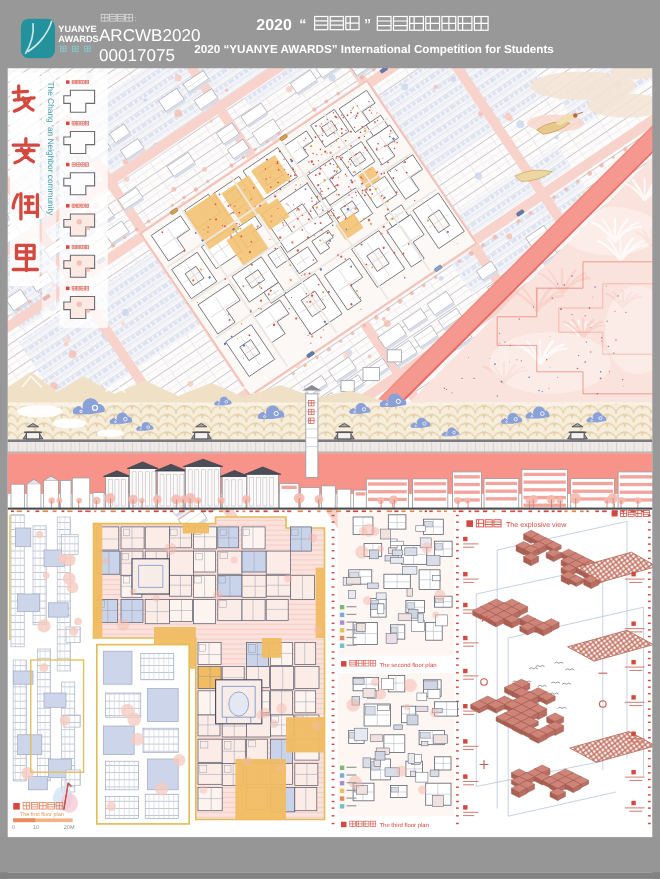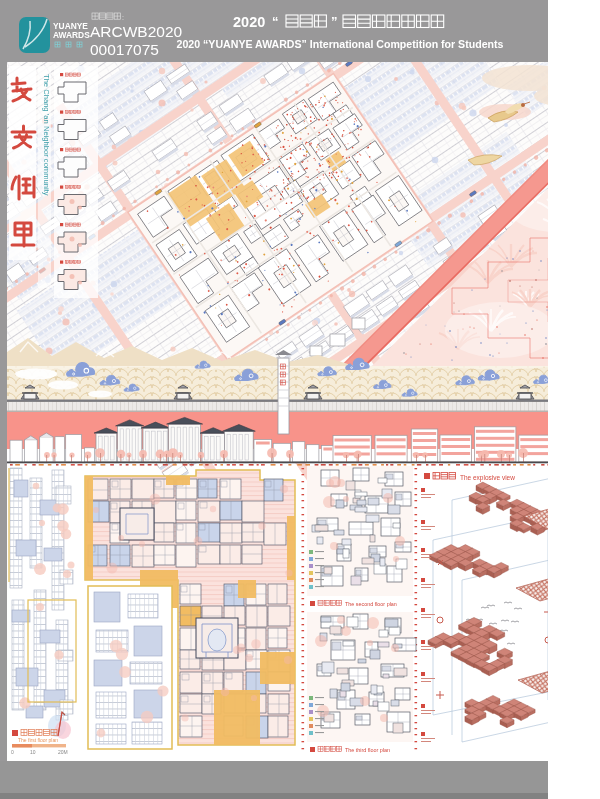--- a/index.html
+++ b/index.html
@@ -1,16 +1,16 @@
 <!DOCTYPE html>
 <html><head>
 <meta charset="utf-8">
 <style>
 html,body{margin:0;padding:0;background:#fff;font-family:"Liberation Sans",sans-serif;}
-#page{position:relative;width:548px;height:799px;overflow:hidden;background:#fff;}
+#page{position:relative;width:600px;height:799px;overflow:hidden;background:#fff;}
 svg{display:block;}
 text{font-family:"Liberation Sans",sans-serif;}
 </style>
 </head>
 <body>
 <div id="page">
 <svg width="600" height="799" viewBox="0 0 600 799" xmlns="http://www.w3.org/2000/svg">
 <defs>
 <pattern id="scale" width="16" height="8" patternUnits="userSpaceOnUse">
   <rect width="16" height="8" fill="#f6edda"></rect>

